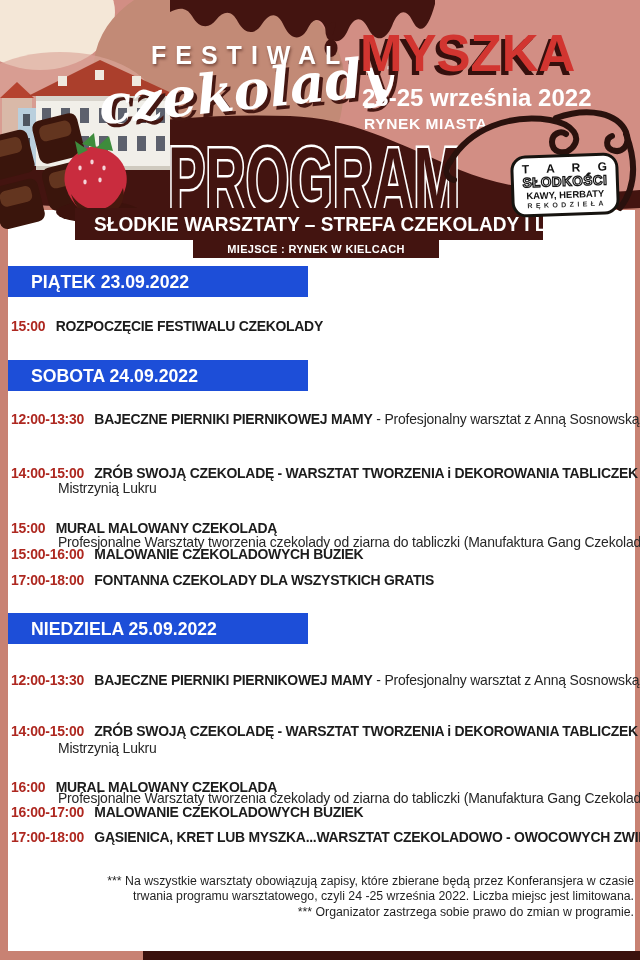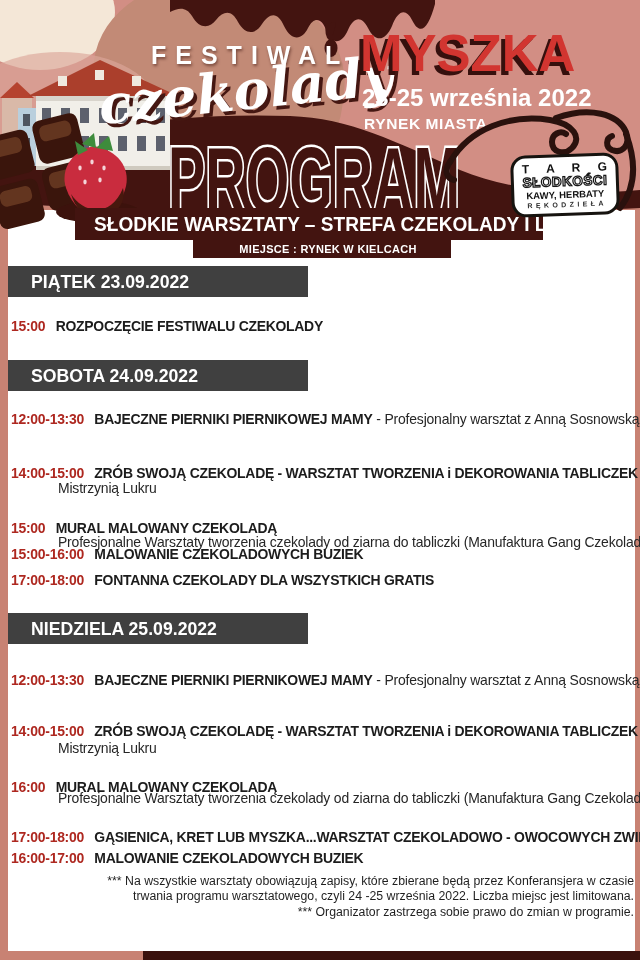--- a/index.html
+++ b/index.html
@@ -28,35 +28,35 @@
           text-shadow:-4px 4px 0 #36100d;}
   .dates{position:absolute;left:362px;top:84px;color:#fff;font-size:24px;font-weight:bold;}
   .venue{position:absolute;left:364px;top:115px;color:#fff;font-size:15.5px;font-weight:bold;letter-spacing:.6px;}
 
   
   .bar1{position:absolute;left:75px;top:208px;width:468px;height:32px;background:#431410;
         color:#fff;display:flex;align-items:center;justify-content:flex-start;
         font-weight:bold;font-size:20.5px;}
   .bar2{position:absolute;left:193px;top:240px;width:246px;height:18px;background:#431410;
         color:#fff;display:flex;align-items:center;justify-content:center;
-        font-weight:bold;font-size:11px;letter-spacing:.3px;padding-left:12px;}
+        font-weight:bold;font-size:11px;letter-spacing:.3px;}
   .fit{display:inline-block;transform:scaleX(.93);white-space:nowrap;}
 
   
   .badge{position:absolute;left:511px;top:154px;width:102px;height:56px;background:#fff;
          border:3px solid #16130f;border-radius:15px;transform:rotate(-2deg);
          display:flex;flex-direction:column;align-items:center;justify-content:center;z-index:5;}
   .b1{font-size:12px;font-weight:900;color:#111;letter-spacing:7px;padding-left:7px;line-height:13px;}
   .b2{font-size:13.5px;font-weight:bold;color:#fff;-webkit-text-stroke:1.2px #161616;
       text-shadow:0 0 1px #161616;letter-spacing:.5px;line-height:14px;}
   .b3{font-size:9.5px;font-weight:900;color:#111;line-height:11px;}
   .b4{font-size:7px;font-weight:bold;color:#2c2c2c;letter-spacing:3.4px;padding-left:3px;line-height:9px;}
 
   
-  .daybar{position:absolute;left:8px;width:300px;height:31px;background:#404040;color:#fff;
+  .daybar{position:absolute;left:8px;width:300px;height:31px;background:#1d4ed8;color:#fff;
           font-weight:bold;font-size:19px;line-height:31px;padding-left:23px;box-sizing:border-box;}
   .cz{display:inline-block;transform:scaleX(.93);transform-origin:0 50%;white-space:nowrap;}
   .ev{position:absolute;left:11px;right:6px;height:18px;font-size:15px;line-height:18px;white-space:nowrap;}
   .time{color:#ae2820;font-weight:bold;margin-right:7px;letter-spacing:-.3px;}
   .ttl{color:#1c1c1c;font-weight:bold;letter-spacing:-.3px;}
   .rest{color:#262626;font-weight:400;letter-spacing:-.2px;}
   .cont{padding-left:47px;margin-top:42px;}
 
   .footer{position:absolute;left:10px;right:6px;top:874px;text-align:right;color:#1f1f1f;
           font-size:12.3px;line-height:15.4px;font-weight:500;}
@@ -244,21 +244,21 @@
   </div>
   <div class="ev cont" style="top:747px;">
     <span class="cz"><span class="rest">Profesjonalne Warsztaty tworzenia czekolady od ziarna do tabliczki  (Manufaktura Gang Czekoladożerców)</span></span>
   </div>
   <div class="ev" style="top:778px;">
     <span class="cz">
       <span class="time">16:00</span>
       <span class="ttl">MURAL MALOWANY CZEKOLADĄ</span>
     </span>
   </div>
-  <div class="ev" style="top:803px;margin-top:46px;">
+  <div class="ev" style="top:803px;">
     <span class="cz">
       <span class="time">16:00-17:00</span>
       <span class="ttl">MALOWANIE CZEKOLADOWYCH BUZIEK</span>
     </span>
   </div>
   <div class="ev" style="top:828px;">
     <span class="cz">
       <span class="time">17:00-18:00</span>
       <span class="ttl">GĄSIENICA, KRET LUB MYSZKA...WARSZTAT CZEKOLADOWO - OWOCOWYCH ZWIERZĄTEK</span>
     </span>

